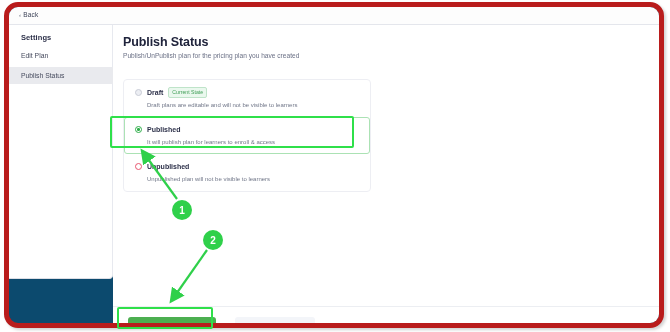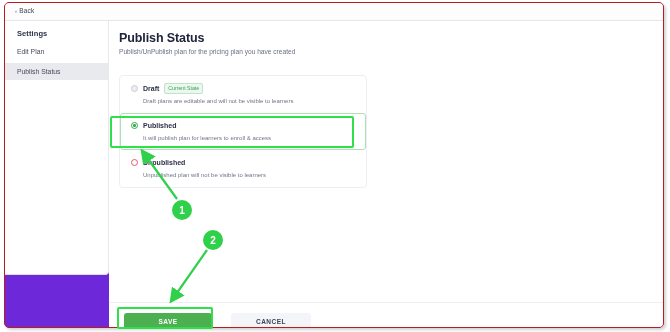--- a/index.html
+++ b/index.html
@@ -11,23 +11,23 @@
   }
   #app {
     position: relative;
     width: 670px; height: 332px;
     background: #ffffff;
   }
   .window {
     position: absolute;
     left: 4px; top: 2px;
     width: 660px; height: 326px;
-    background: #6d28d9;
-    border: 1px solid #b91c1c;
-    border-radius: 5px;
+    background: #0c4a6e;
+    border: 5px solid #b91c1c;
+    border-radius: 14px;
     box-shadow: 2px 2px 3px rgba(0,0,0,0.18);
     overflow: hidden;
   }
   
   .topbar {
     position: absolute;
     left: 0; top: 0;
     width: 100%; height: 18px;
     background: #fdfdfd;
     border-bottom: 1px solid #e4e6ec;

